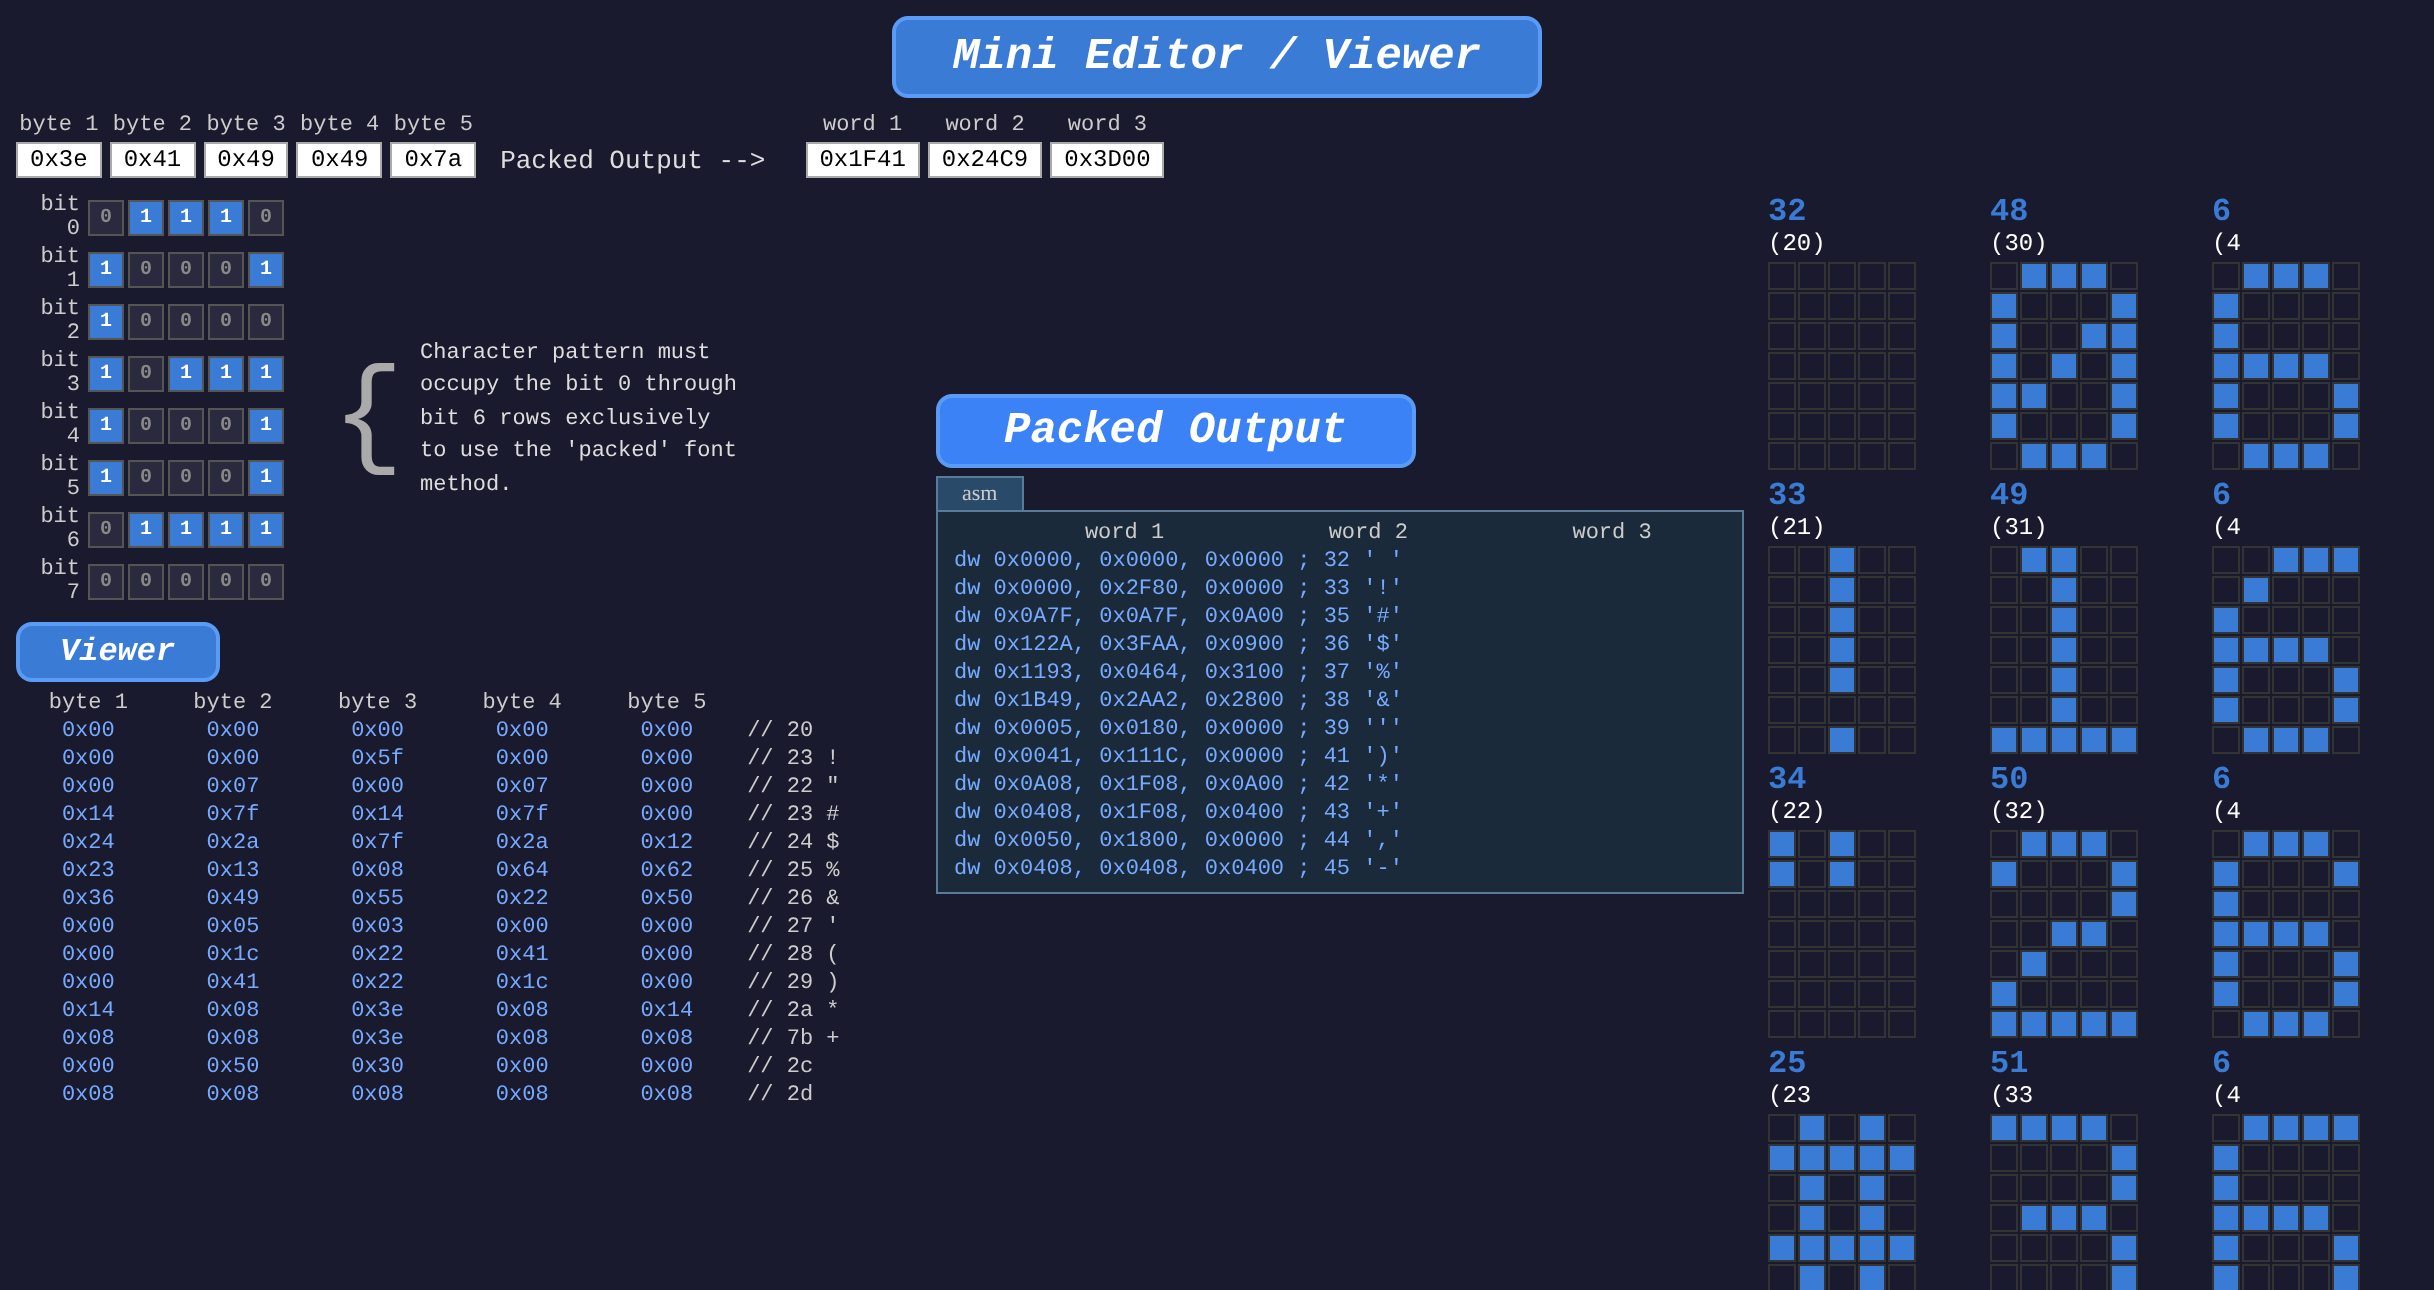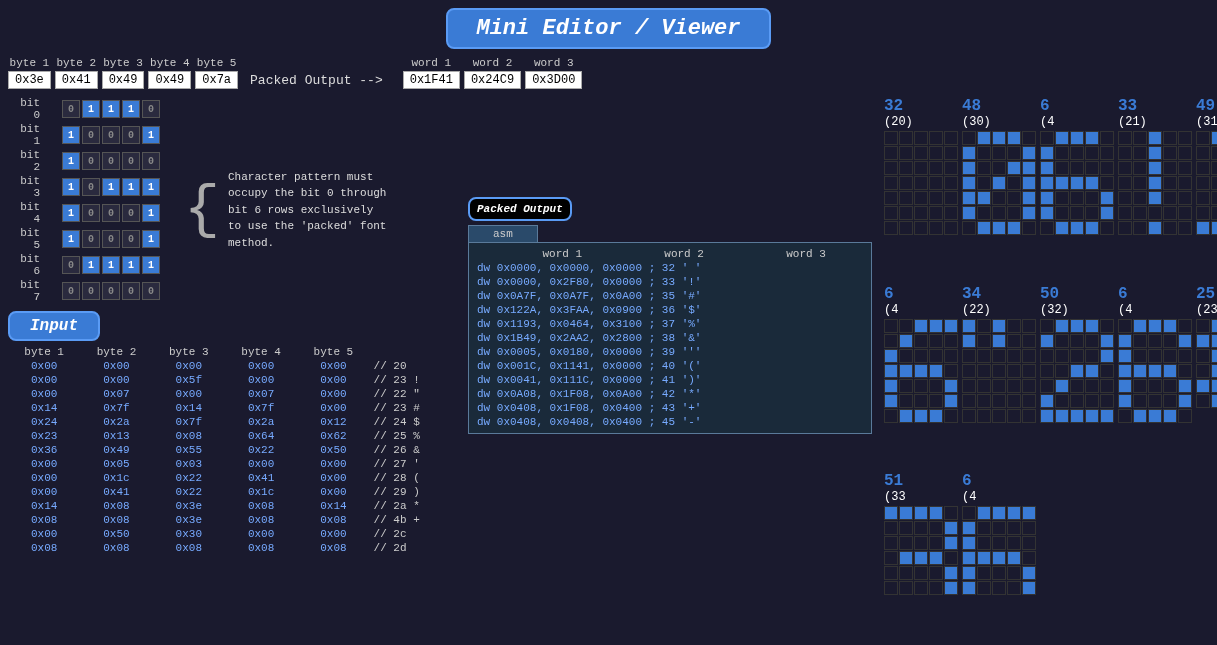--- a/index.html
+++ b/index.html
@@ -94,21 +94,21 @@
       gap: 12px;
     }
     .bit-rows {
       display: flex;
       flex-direction: column;
       gap: 2px;
     }
     .bit-row {
       display: flex;
       align-items: center;
-      gap: 22px;
+      gap: 4px;
     }
     .bit-row-label {
       color: #ccc;
       font-size: 11px;
       width: 32px;
       text-align: right;
     }
     .bit-cells {
       display: flex;
       gap: 2px;
@@ -192,39 +192,40 @@
       text-align: left;
     }
     
     .middle-panel {
       width: 420px;
       padding: 4px 8px;
       flex-shrink: 0;
     }
     .packed-title {
       display: inline-block;
-      background: #000000;
+      background: #3b82f6;
       color: #fff;
       font-style: italic;
-      font-size: 11px;
+      font-size: 22px;
       font-weight: bold;
-      padding: 4px 7px;
+      padding: 4px 32px;
       border-radius: 8px;
       border: 2px solid #5a9bf5;
       margin-bottom: 4px;
     }
     .asm-tab {
       background: #2a4a6a;
       border: 1px solid #5a7a9a;
       border-bottom: none;
-      padding: 2px 24px;
+      padding: 2px 12px;
       font-size: 11px;
       color: #ccc;
       display: inline-block;
       margin-bottom: 0;
+      font-family: Liberation Serif, serif;
     }
     .output-table-container {
       border: 1px solid #5a7a9a;
       padding: 4px;
       background: #1a2a3a;
     }
     .output-table {
       width: 100%;
       border-collapse: collapse;
       font-size: 11px;
@@ -240,21 +241,21 @@
       text-align: left;
       padding: 1px 4px;
       white-space: nowrap;
     }
     
     .right-panel {
       flex: 1;
       padding: 4px;
       overflow: hidden;
       display: grid;
-      grid-template-columns: repeat(5, 1fr);
+      grid-template-columns: repeat(3, 1fr);
       gap: 4px;
     }
     .char-cell {
       display: flex;
       flex-direction: column;
       align-items: flex-start;
     }
     .char-number {
       color: #3a7bd5;
       font-size: 16px;
@@ -420,21 +421,21 @@
           </div>
         <div class="bit-annotation">
           <div class="brace-area">
             <div class="brace">{</div>
             <div class="annotation-text">Character pattern must occupy the bit 0 through bit 6 rows exclusively to use the 'packed' font method.</div>
           </div>
         </div>
       </div>
 
       <div class="input-section">
-        <div class="section-title">Input</div>
+        <div class="section-title">Viewer</div>
         <table class="input-table">
           <thead>
             <tr id="input-headers-row">
                 <th>byte 1</th>
                 <th>byte 2</th>
                 <th>byte 3</th>
                 <th>byte 4</th>
                 <th>byte 5</th>
                 <th></th>
               </tr>
@@ -527,21 +528,21 @@
                 <td>0x08</td>
                 <td>0x14</td>
                 <td class="comment">// 2a *</td>
               </tr>
               <tr>
                 <td>0x08</td>
                 <td>0x08</td>
                 <td>0x3e</td>
                 <td>0x08</td>
                 <td>0x08</td>
-                <td class="comment">// 4b +</td>
+                <td class="comment">// 7b +</td>
               </tr>
               <tr>
                 <td>0x00</td>
                 <td>0x50</td>
                 <td>0x30</td>
                 <td>0x00</td>
                 <td>0x00</td>
                 <td class="comment">// 2c</td>
               </tr>
               <tr>
@@ -589,30 +590,30 @@
                 <tr>
                   <td colspan="4">dw 0x1193, 0x0464, 0x3100 ; 37 '%'</td>
                 </tr>
                 <tr>
                   <td colspan="4">dw 0x1B49, 0x2AA2, 0x2800 ; 38 '&amp;'</td>
                 </tr>
                 <tr>
                   <td colspan="4">dw 0x0005, 0x0180, 0x0000 ; 39 '''</td>
                 </tr>
                 <tr>
-                  <td colspan="4">dw 0x001C, 0x1141, 0x0000 ; 40 '('</td>
-                </tr>
-                <tr>
                   <td colspan="4">dw 0x0041, 0x111C, 0x0000 ; 41 ')'</td>
                 </tr>
                 <tr>
                   <td colspan="4">dw 0x0A08, 0x1F08, 0x0A00 ; 42 '*'</td>
                 </tr>
                 <tr>
                   <td colspan="4">dw 0x0408, 0x1F08, 0x0400 ; 43 '+'</td>
+                </tr>
+                <tr>
+                  <td colspan="4">dw 0x0050, 0x1800, 0x0000 ; 44 ','</td>
                 </tr>
                 <tr>
                   <td colspan="4">dw 0x0408, 0x0408, 0x0400 ; 45 '-'</td>
                 </tr>
               </tbody>
           </table>
         </div>
       </div>
     </div>
 

